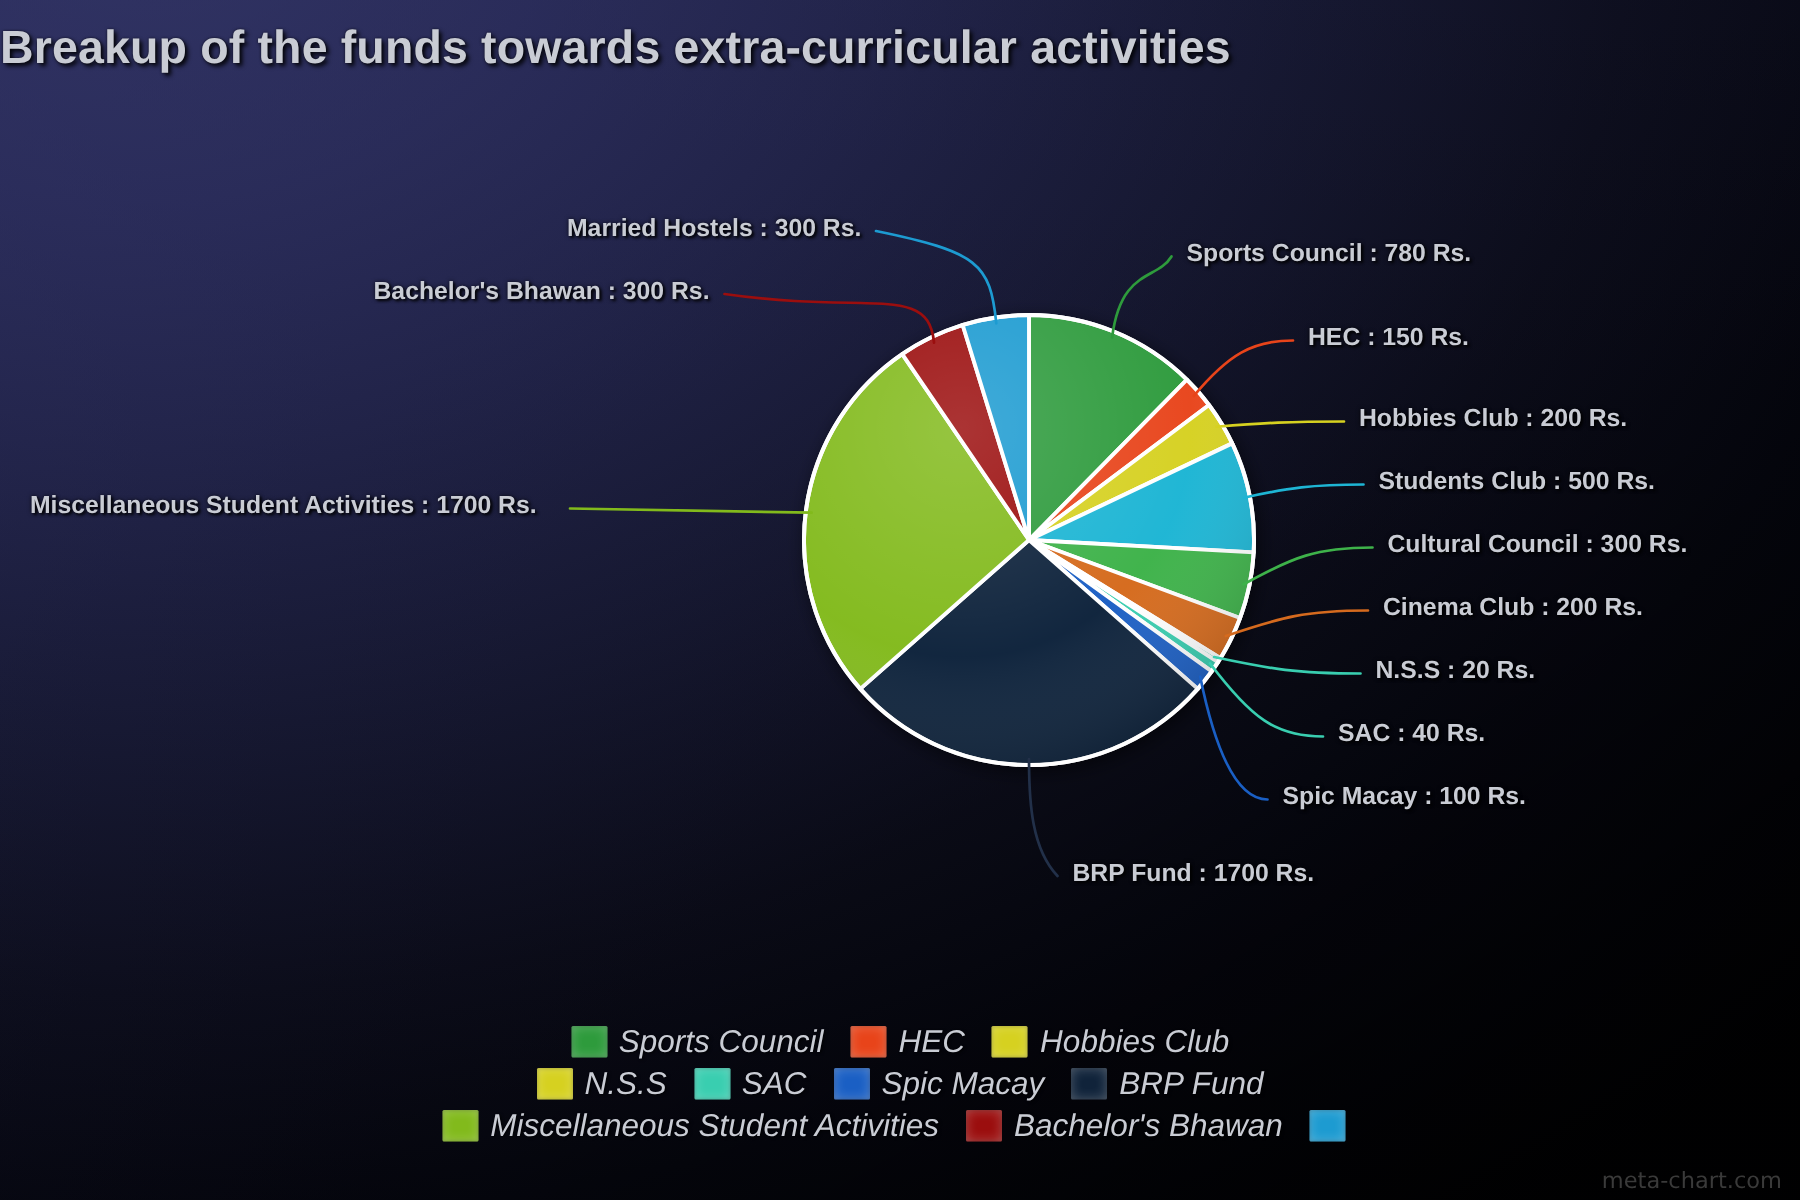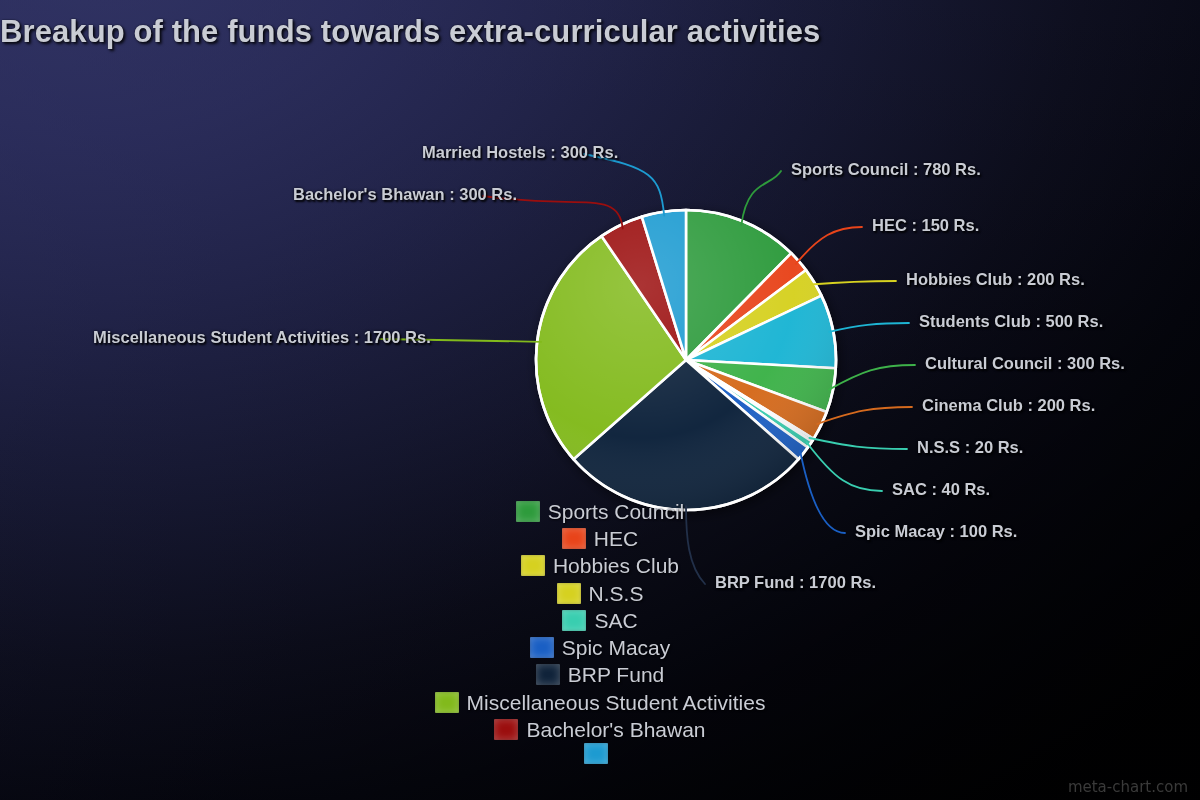--- a/index.html
+++ b/index.html
@@ -27,26 +27,26 @@
     z-index:6;
   }
   #piewrap{position:absolute;left:0;top:0;width:1200px;height:800px;z-index:4;}
   .callout{
     position:absolute;z-index:5;
     font-size:16.5px;font-weight:bold;color:#c9ccd4;
     text-shadow:1.5px 1.5px 2px rgba(0,0,0,.9), 0 0 3px rgba(0,0,0,.7);
     white-space:nowrap;
   }
   .callout.r{text-align:center;}
-  .callout.l{text-align:right;margin-left:44px;}
+  .callout.l{text-align:right;}
   #legend{
     position:absolute;left:0;bottom:36px;width:1200px;z-index:7;
     display:flex;flex-direction:column;align-items:center;gap:1px;
   }
-  .legend-row{display:flex;flex-direction:column;align-items:center;justify-content:space-between;}
+  .legend-row{display:flex;flex-direction:row;align-items:center;justify-content:space-between;font-style:italic;}
   .legend-item{display:flex;flex-direction:row;align-items:center;margin:0 9px;}
   .swatch{
     width:24px;height:21px;margin-right:8px;display:inline-block;
     border-radius:1px;
     box-shadow:inset 0 0 8px rgba(255,255,255,.30), inset 0 0 3px rgba(0,0,0,.35);
   }
   .legend-label{font-size:21px;color:#c9ccd4;font-weight:normal;line-height:27px;
     text-shadow:1px 1px 2px rgba(0,0,0,.8);}
   #watermark{
     position:absolute;right:12px;bottom:4px;z-index:8;
@@ -101,21 +101,21 @@
         <path d="M 809.4 438.0 C 848.2 446.2, 864.2 449.0, 907.0 449.0" fill="none" stroke="#39ceb0" stroke-width="1.8" stroke-linecap="round"></path>
         <path d="M 806.6 442.2 C 834.3 478.8, 850.3 491.0, 882.0 491.0" fill="none" stroke="#39ceb0" stroke-width="1.8" stroke-linecap="round"></path>
         <path d="M 800.1 451.0 C 812.6 512.5, 828.6 533.0, 845.0 533.0" fill="none" stroke="#1a5fc4" stroke-width="1.8" stroke-linecap="round"></path>
         <path d="M 686.0 506.0 C 686.0 536.0, 688.0 566.0, 705.0 584.0" fill="none" stroke="#223049" stroke-width="1.8" stroke-linecap="round"></path>
       </g>
     </svg>
 
   <div id="callout-layer">
       <div class="callout l" style="left: 378px; top: 143px;">Married Hostels : 300 Rs.</div>
       <div class="callout l" style="left: 249px; top: 185px;">Bachelor's Bhawan : 300 Rs.</div>
-      <div class="callout l" style="left: 49px; top: 328px;">Miscellaneous Student Activities : 1700 Rs.</div>
+      <div class="callout l" style="left: 20px; top: 328px;">Miscellaneous Student Activities : 1700 Rs.</div>
       <div class="callout r" style="left: 791px; top: 160px;">Sports Council : 780 Rs.</div>
       <div class="callout r" style="left: 872px; top: 216px;">HEC : 150 Rs.</div>
       <div class="callout r" style="left: 906px; top: 270px;">Hobbies Club : 200 Rs.</div>
       <div class="callout r" style="left: 919px; top: 312px;">Students Club : 500 Rs.</div>
       <div class="callout r" style="left: 925px; top: 354px;">Cultural Council : 300 Rs.</div>
       <div class="callout r" style="left: 922px; top: 396px;">Cinema Club : 200 Rs.</div>
       <div class="callout r" style="left: 917px; top: 438px;">N.S.S : 20 Rs.</div>
       <div class="callout r" style="left: 892px; top: 480px;">SAC : 40 Rs.</div>
       <div class="callout r" style="left: 855px; top: 522px;">Spic Macay : 100 Rs.</div>
       <div class="callout r" style="left: 715px; top: 573px;">BRP Fund : 1700 Rs.</div>

